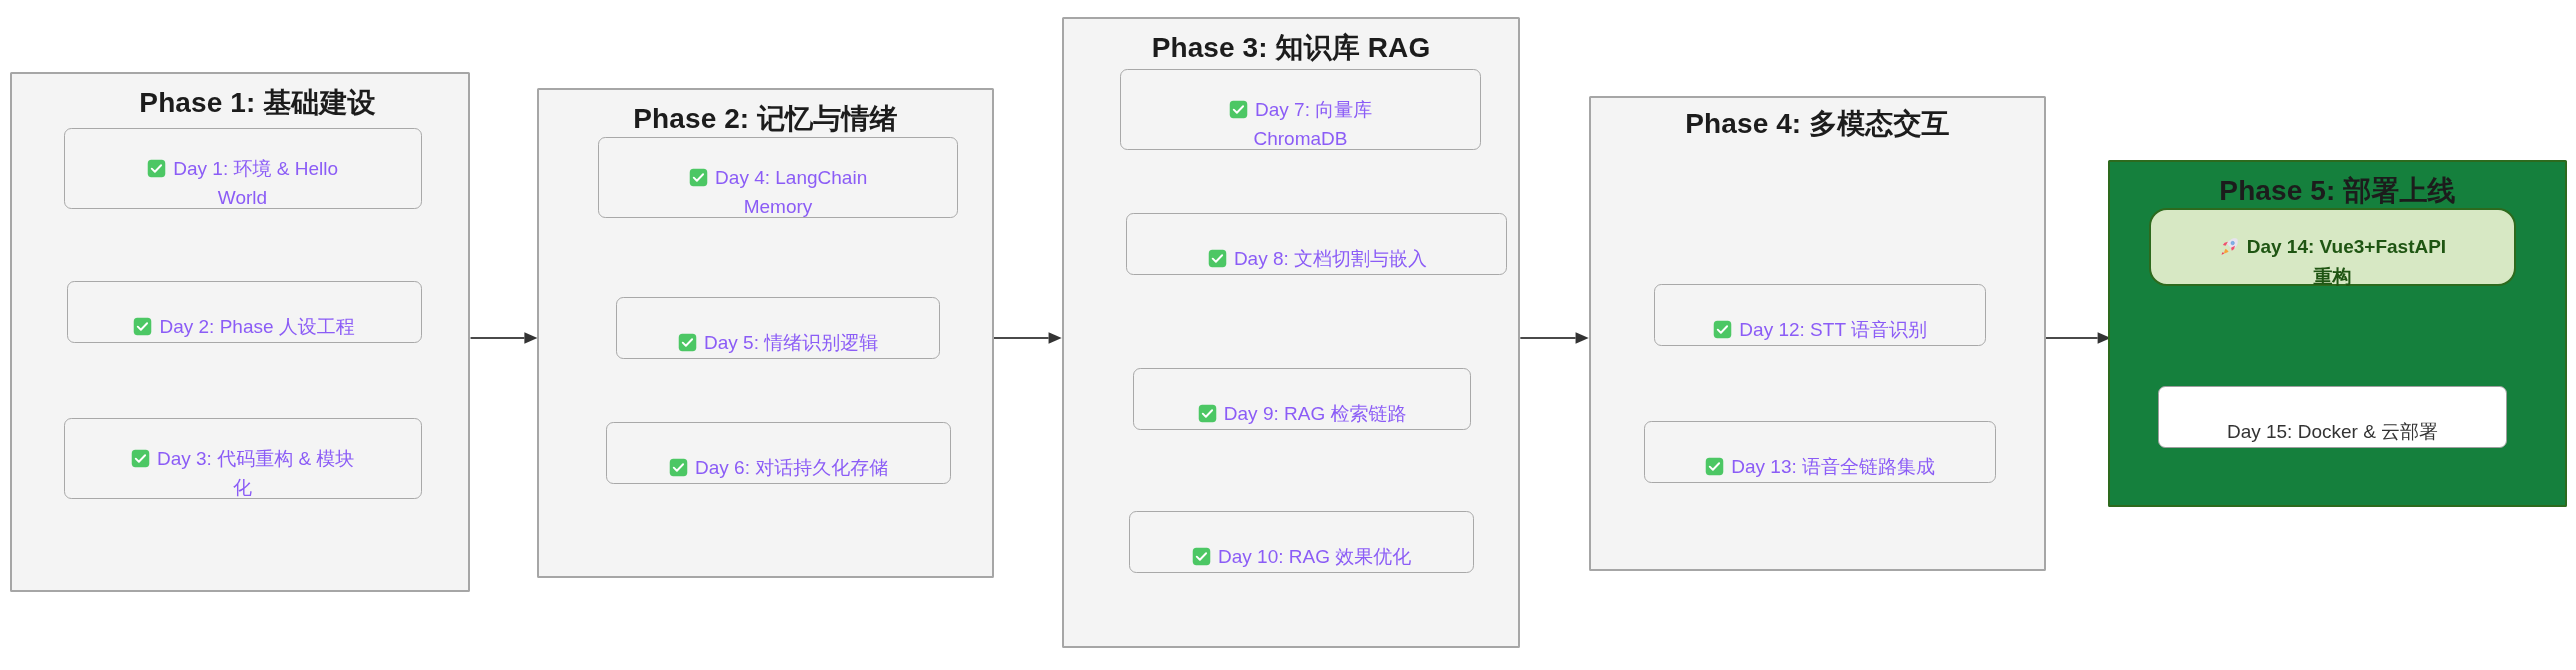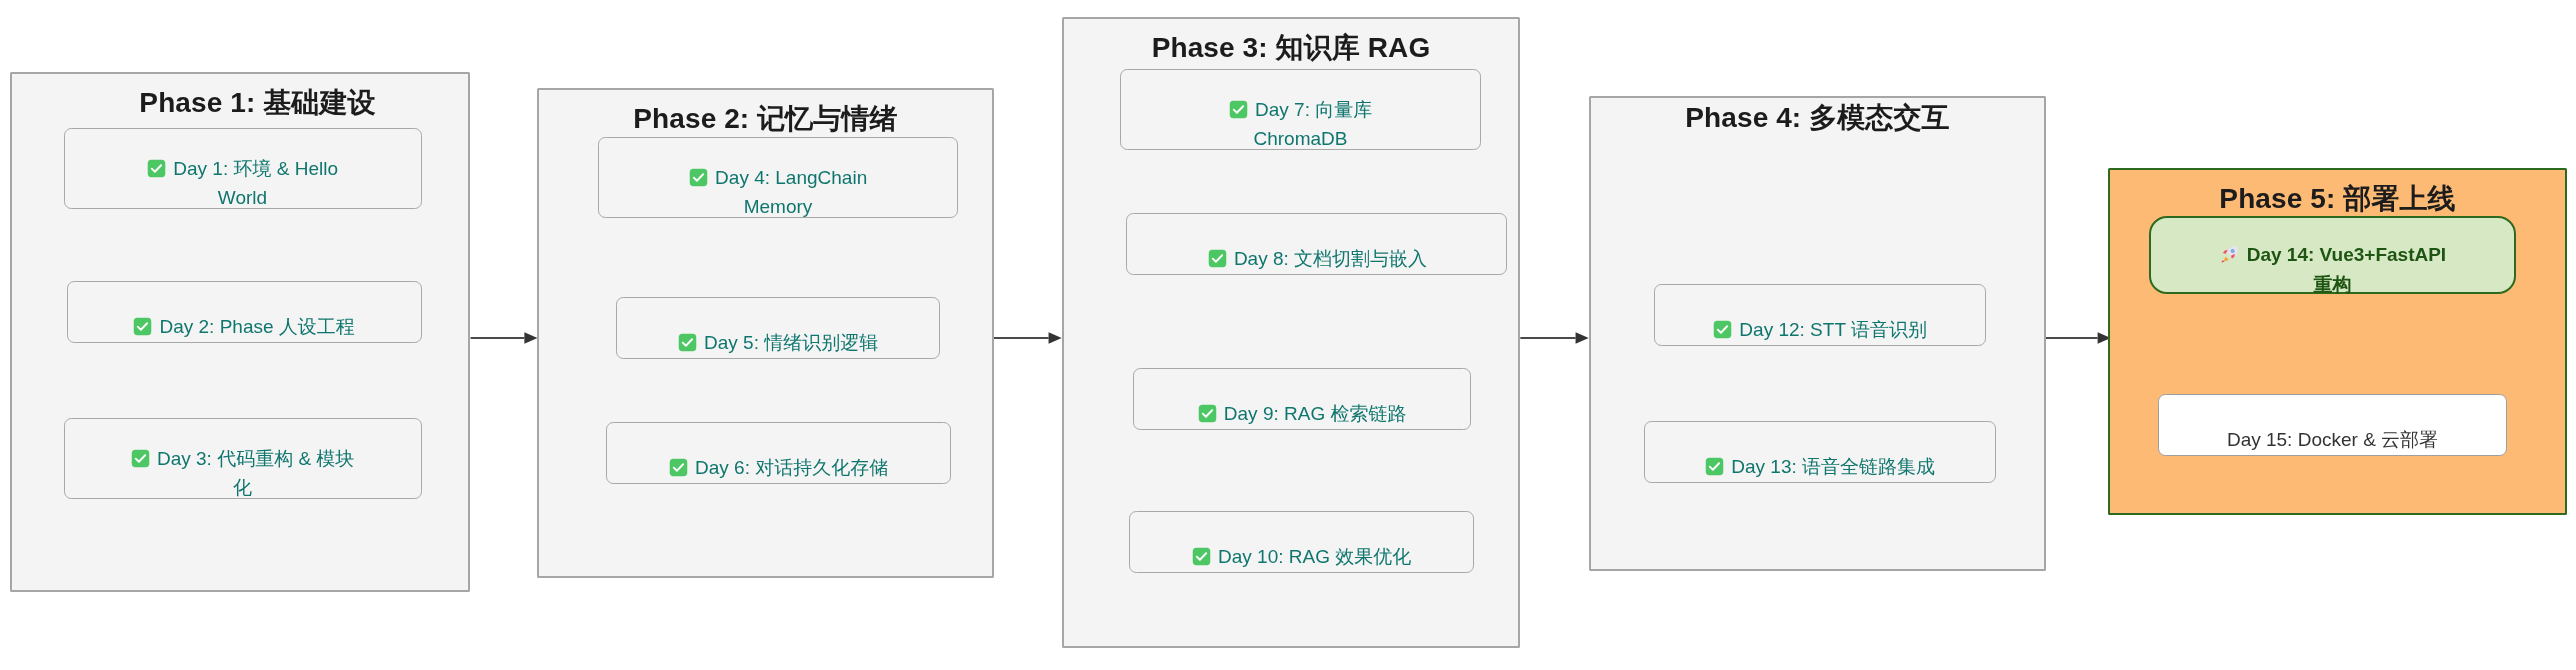--- a/index.html
+++ b/index.html
@@ -49,21 +49,21 @@
     border-radius: 7.3px;
     display: flex;
     align-items: center;
     justify-content: center;
     text-align: center;
     padding: 4.4px 10.3px;
   }
   .node-label {
     font-size: 19px;
     line-height: 1.55;
-    color: #0f766e;
+    color: #8b5cf6;
     white-space: pre-line;
     display: block;
   }
   .check-icon {
     display: inline-block;
     vertical-align: -2.9px;
     margin-right: 7.3px;
     width: 19px;
     height: 19px;
   }
@@ -90,23 +90,22 @@
   .rocket-icon {
     display: inline-block;
     vertical-align: -3.7px;
     margin-right: 7.3px;
     width: 20.6px;
     height: 20.6px;
   }
 
   
   .phase.phase-done {
-    background: #fdba74;
+    background: #15803d;
     border: 2.9px solid #2d6a1e;
-    margin-top: 8px;
   }
   .phase.phase-done .phase-title {
     color: #1c1c1c;
   }
 
   
   .arrow {
     position: absolute;
     height: 16px;
   }
@@ -242,21 +241,21 @@
       <span class="node-label">
         <span class="check-icon"><svg width="19" height="19" viewBox="0 0 26 26">
               <rect x="1" y="1" width="24" height="24" rx="5" fill="#4cc764"></rect>
               <path d="M6.5 13.2 L10.8 17.4 L19.3 8.6" stroke="#ffffff" stroke-width="2.6" fill="none" stroke-linecap="round" stroke-linejoin="round"></path>
             </svg></span><span>Day 10: RAG 效果优化</span>
       </span>
     </div>
   </div>
 
   <div class="phase" style="left:1589px; top:96px; width:457px; height:475px;">
-    <div class="phase-title" style="top:1px;text-align:center;">Phase 4: 多模态交互</div>
+    <div class="phase-title" style="top:7px;text-align:center;">Phase 4: 多模态交互</div>
 
 
     <div class="node" style="left:63px; top:186px; width:332px; height:62px;">
       <span class="node-label">
         <span class="check-icon"><svg width="19" height="19" viewBox="0 0 26 26">
               <rect x="1" y="1" width="24" height="24" rx="5" fill="#4cc764"></rect>
               <path d="M6.5 13.2 L10.8 17.4 L19.3 8.6" stroke="#ffffff" stroke-width="2.6" fill="none" stroke-linecap="round" stroke-linejoin="round"></path>
             </svg></span><span>Day 12: STT 语音识别</span>
       </span>
     </div>

